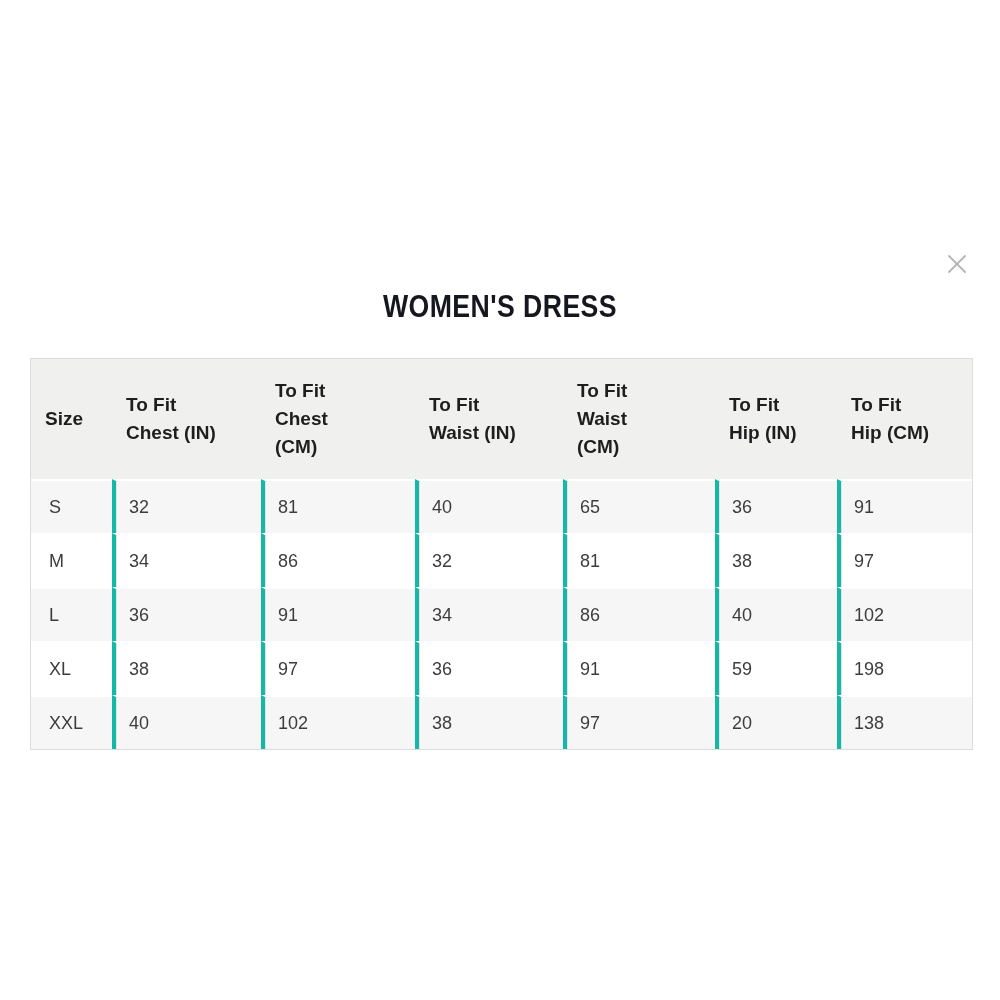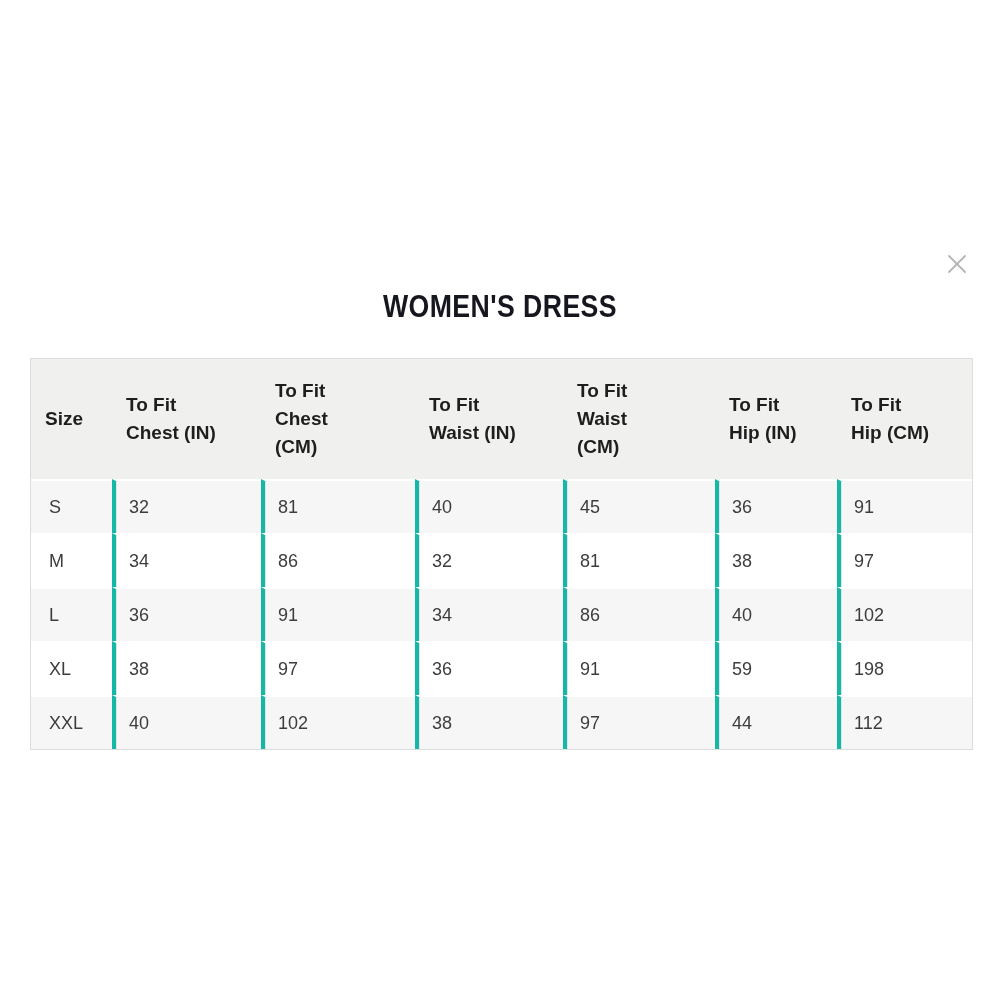--- a/index.html
+++ b/index.html
@@ -131,21 +131,21 @@
           <th>To Fit
 Hip (CM)</th>
         </tr>
     </thead>
     <tbody>
         <tr>
           <td>S</td>
           <td>32</td>
           <td>81</td>
           <td>40</td>
-          <td>45</td>
+          <td>65</td>
           <td>36</td>
           <td>91</td>
         </tr>
         <tr>
           <td>M</td>
           <td>34</td>
           <td>86</td>
           <td>32</td>
           <td>81</td>
           <td>38</td>
@@ -168,19 +168,19 @@
           <td>91</td>
           <td>59</td>
           <td>198</td>
         </tr>
         <tr>
           <td>XXL</td>
           <td>40</td>
           <td>102</td>
           <td>38</td>
           <td>97</td>
-          <td>44</td>
-          <td>112</td>
+          <td>20</td>
+          <td>138</td>
         </tr>
       </tbody>
   </table>
 
 </div>
 
 </body></html>

